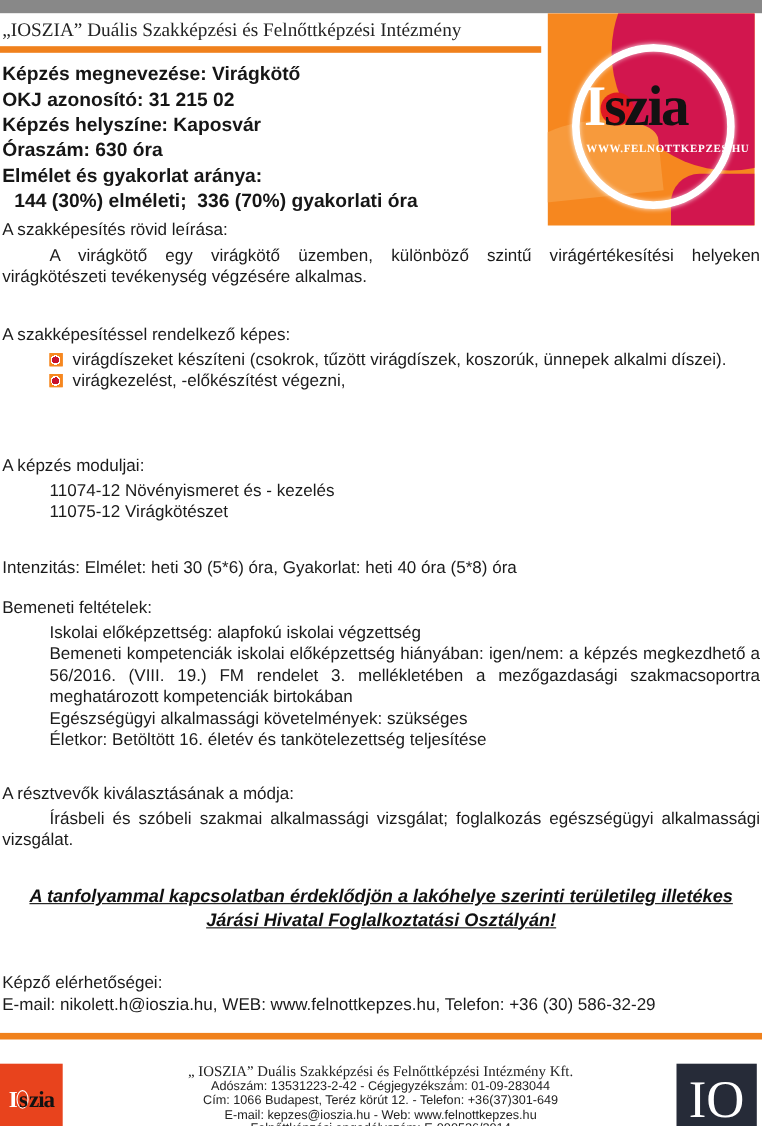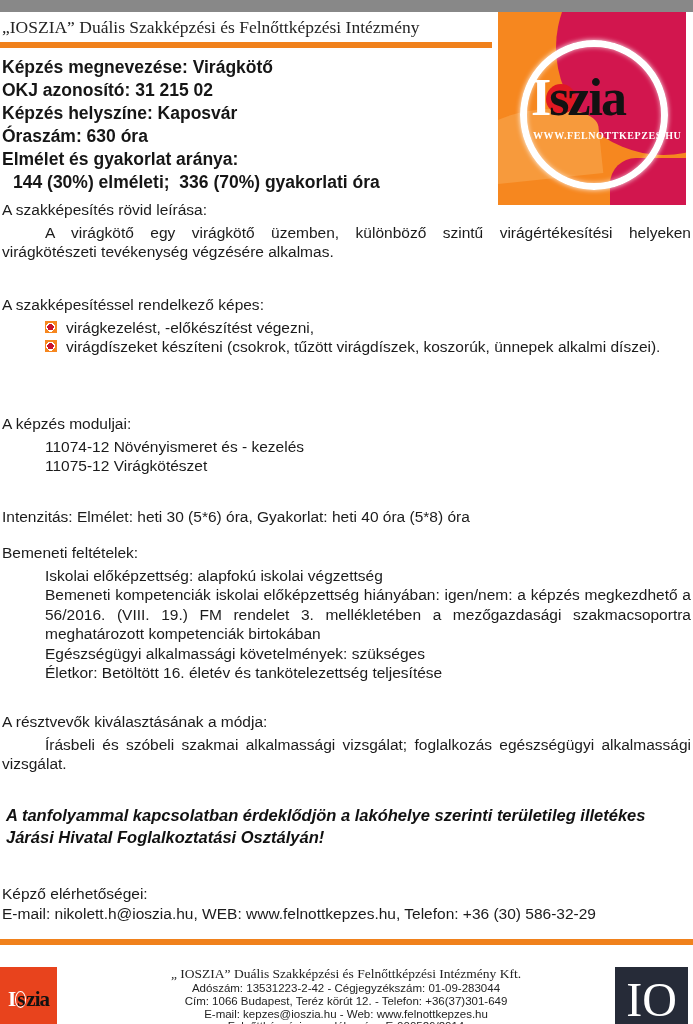--- a/index.html
+++ b/index.html
@@ -46,22 +46,22 @@
   .bullet-icon {
     flex:0 0 auto; width:12px; height:12px; margin:3px 9px 0 0;
     background:
       radial-gradient(circle at 46% 52%, #C8142E 0 3.2px, #ffffff 3.2px 4.4px, #F6871F 4.4px);
     background-color:#F6871F;
   }
   .bullet-text { flex:1; text-align:justify; }
 
   .notice {
     position:absolute; left:6px; top:793px; width:681px;
-    font-weight:bold; font-style:italic;
-    font-size:16.5px; line-height:21.5px; color:#111;
+    text-align:center; font-weight:bold; font-style:italic;
+    font-size:16.5px; line-height:21.5px; color:#111;text-decoration:underline;
   }
 
   .bottom-rule { position:absolute; left:0; top:927px; width:693px; height:6px; background:#F0811C; }
 
   
   .f-left {
     position:absolute; left:0; top:955px; width:57px; height:64px; background:#E8431D;
     display:flex; align-items:center; justify-content:center;
     font-family:"Liberation Serif", serif; font-weight:bold; font-size:21px; letter-spacing:-1px;
   }
@@ -106,25 +106,25 @@
 
   <div class="sect" style="top:188px;">
     <div class="h"><span class="u">A szakképesítés rövid leírása</span><span>:</span></div>
     <div class="just ind">A virágkötő egy virágkötő üzemben, különböző szintű virágértékesítési helyeken virágkötészeti tevékenység végzésére alkalmas.</div>
   </div>
 
   <div class="sect" style="top:283px;">
     <div class="h"><span class="u">A szakképesítéssel rendelkező képes</span><span>:</span></div>
     <div class="bullet-row">
       <span class="bullet-icon"></span>
-      <span class="bullet-text">virágkezelést, -előkészítést végezni,</span>
+      <span class="bullet-text">virágdíszeket készíteni (csokrok, tűzött virágdíszek, koszorúk, ünnepek alkalmi díszei).</span>
     </div>
     <div class="bullet-row">
       <span class="bullet-icon"></span>
-      <span class="bullet-text">virágdíszeket készíteni (csokrok, tűzött virágdíszek, koszorúk, ünnepek alkalmi díszei).</span>
+      <span class="bullet-text">virágkezelést, -előkészítést végezni,</span>
     </div>
   </div>
 
   <div class="sect" style="top:402px;">
     <div class="h"><span class="u">A képzés moduljai</span><span>:</span></div>
     <div class="inset">11074-12 Növényismeret és - kezelés</div>
     <div class="inset">11075-12 Virágkötészet</div>
   </div>
 
   <div class="sect" style="top:495px;">

